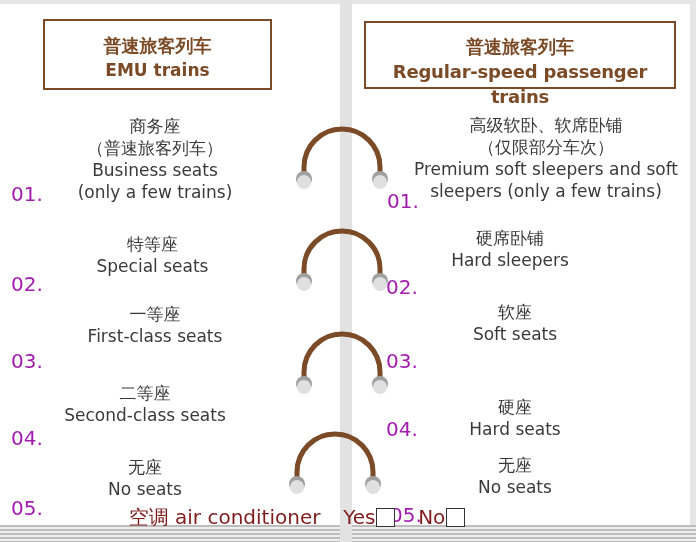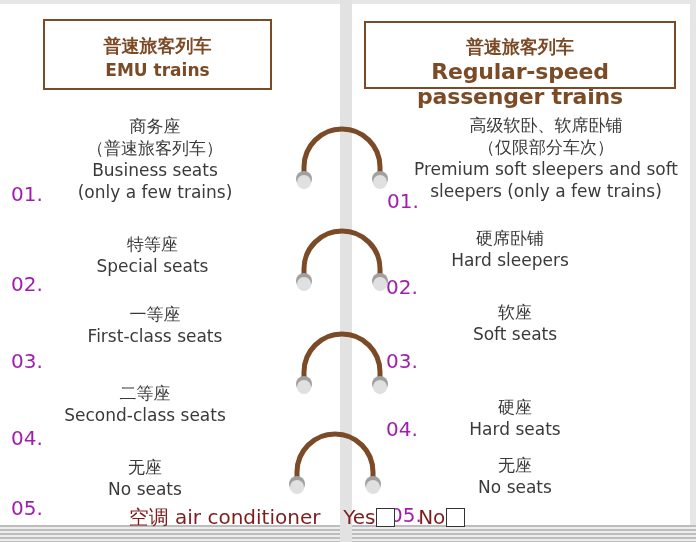--- a/index.html
+++ b/index.html
@@ -19,21 +19,21 @@
       background: #e2e2e2;
     }
     .header-box {
       position: absolute; border: 2px solid #7b4a26; background: #fff;
       color: #7b4a26; text-align: center; font-weight: bold;
       box-sizing: border-box;
     }
     .header-box.left { left: 43px; top: 19px; width: 229px; height: 71px; padding-top: 12px; font-size: 18px; line-height: 25px; }
     .header-box.right { left: 364px; top: 21px; width: 312px; height: 68px; padding-top: 11px; font-size: 18px; line-height: 25px; }
     .header-box .en { font-size: 17px; }
-    .header-box.right .en { font-size: 22px; letter-spacing: -0.2px; }
+    .header-box.right .en { font-size: 18px; letter-spacing: -0.2px; }
 
     .num {
       position: absolute; color: #a21caf; font-size: 20px; margin-top: 31px;
     }
     .item {
       position: absolute; text-align: center; color: #3a3a3a;
       font-size: 17px; line-height: 22px; white-space: nowrap;
     }
     .ring { position: absolute; }
 

